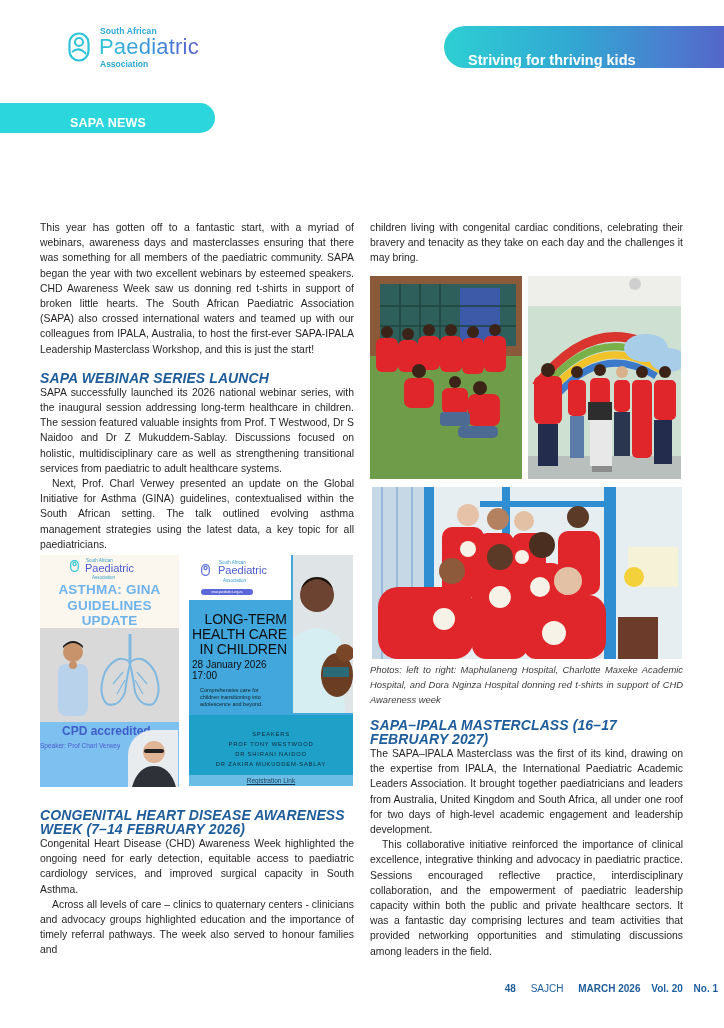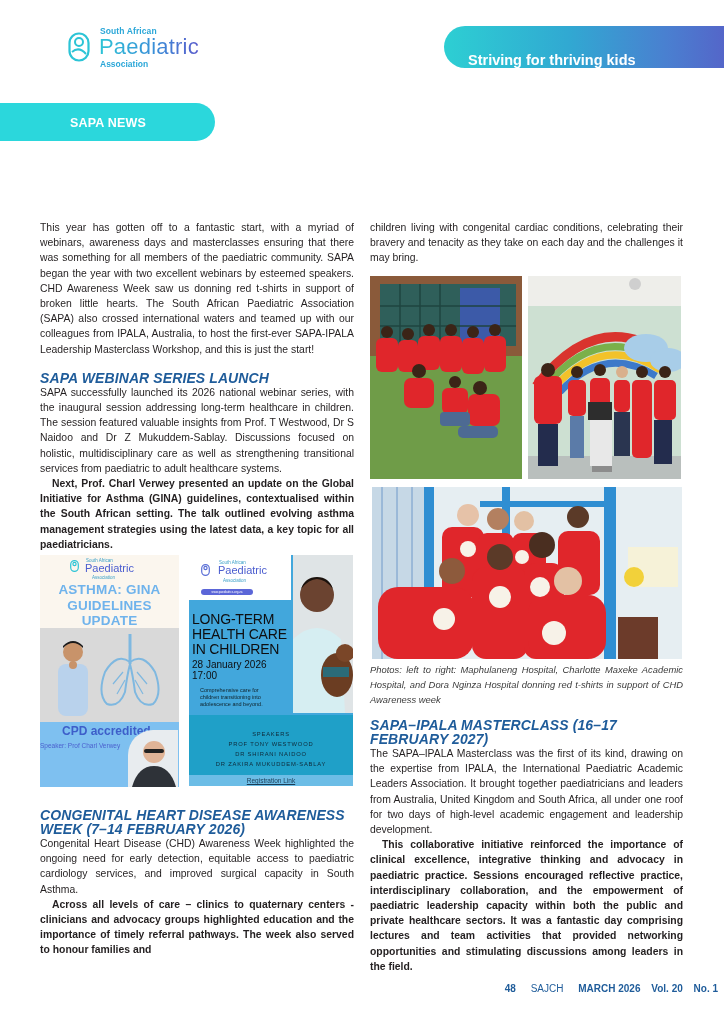--- a/index.html
+++ b/index.html
@@ -13,28 +13,28 @@
   .logo-big { position: absolute; left: 31px; top: 8px; font-size: 22px; letter-spacing: 0.2px;
     background: linear-gradient(90deg, #2cc4d6 0%, #3a8fd8 55%, #5a5ccc 100%);
     -webkit-background-clip: text; background-clip: text; color: transparent; font-weight: normal; }
   .logo-assoc { position: absolute; left: 32px; top: 33px; font-size: 8.5px; font-weight: bold; color: #2ba7d8; }
 
   .tagline { position: absolute; left: 444px; top: 26px; width: 280px; height: 42px;
     border-radius: 21px 0 0 21px;
     background: linear-gradient(90deg, #2dcfd3 0%, #31a8d2 45%, #4a7fd0 80%, #5466c9 100%);
     color: #ffffff; font-weight: bold; font-size: 14.5px; padding: 26px 0 0 24px; }
 
-  .section-tab { position: absolute; left: 0; top: 103px; width: 215px; height: 38px;
+  .section-tab { position: absolute; left: 0; top: 103px; width: 215px; height: 30px;
     background: #2bd7dc; border-radius: 0 19px 19px 0; color: #ffffff;
     font-weight: bold; font-size: 12.5px; padding: 13px 0 0 70px; letter-spacing: 0.2px; }
 
   
   .col { position: absolute; font-size: 10.4px; line-height: 15.2px; color: #231f20; }
   .col p { text-align: justify; }
-  .col p.indent { text-indent: 12px; font-weight: bold; }
+  .col p.indent { text-indent: 12px; }
   .col-left { left: 40px; top: 220px; width: 314px; }
   .col-right { left: 370px; top: 220px; width: 313px; }
   h2.sh { font-size: 14px; font-weight: bold; color: #1f5c9a; line-height: 14px; margin-top: 14px; letter-spacing: 0.1px; font-style: italic; }
 
   
   .poster { position: absolute; overflow: hidden; }
   .poster-asthma { left: 40px; top: 555px; width: 139px; height: 232px; background: #fbf6ee; }
   .poster-lt { left: 189px; top: 555px; width: 164px; height: 231px; background: #3aa5d8; }
 
   .pa-logo-small { position: absolute; font-size: 4.5px; color: #3aa0c8; }
@@ -48,21 +48,21 @@
   .asthma-bottom { position: absolute; left: 0; top: 167px; width: 139px; height: 65px; background: #7ec0f0; }
   .asthma-cpd { position: absolute; left: 0; top: 2px; width: 139px; text-align: left; padding-left: 22px;
     font-weight: bold; font-size: 12px; color: #3d5ec9; }
   .asthma-speaker { position: absolute; left: 0; top: 20px; font-size: 6.5px; color: #4a5fce; }
   .asthma-date { position: absolute; left: 10px; top: 33px; font-size: 8px; font-weight: bold; color: #3d59c6; line-height: 13px; margin-top: 32px; }
   .asthma-person { position: absolute; left: 88px; top: 8px; width: 50px; height: 57px; border-radius: 25px 0 0 0; background: #e8ecef; overflow: hidden; }
 
   .lt-top { position: absolute; left: 0; top: 0; width: 164px; height: 160px; background: #42a7dc; }
   .lt-logo-box { position: absolute; left: 0; top: 0; width: 102px; height: 45px; background: #ffffff; }
   .lt-url { position: absolute; left: 12px; top: 34px; width: 52px; height: 6px; border-radius: 3px; background: #5b66d8; font-size: 3px; color: #fff; text-align: center; line-height: 6px; }
-  .lt-title { position: absolute; left: 3px; top: 57px; font-size: 14px; line-height: 15px; color: #0e0e10; letter-spacing: -0.2px; }
+  .lt-title { position: absolute; left: 3px; top: 57px; font-size: 14px; line-height: 15px; color: #0e0e10; letter-spacing: -0.2px; text-align: right; }
   .lt-date { position: absolute; left: 3px; top: 104px; width: 98px; font-size: 10px; line-height: 11px; color: #0e0e10; }
   .lt-desc { position: absolute; left: 11px; top: 132px; font-size: 5.5px; line-height: 7px; color: #10222a; }
   .lt-photo { position: absolute; left: 104px; top: 0; width: 60px; height: 158px; background: #d8dde0; overflow: hidden; }
   .lt-speakers { position: absolute; left: 0; top: 160px; width: 164px; height: 60px; background: #1fa0c8; text-align: center; padding-top: 14px; font-size: 5.8px; line-height: 10px; letter-spacing: 0.8px; color: #0f2a3a; }
   .lt-reg { position: absolute; left: 0; top: 220px; width: 164px; height: 11px; background: #6cbde6; text-align: center; font-size: 6.5px; line-height: 11px; color: #1b3c55; text-decoration: underline; }
 
   
   .photo { position: absolute; overflow: hidden; }
   .photo-1 { left: 370px; top: 276px; width: 152px; height: 203px; background: #7ea35a; }
   .photo-2 { left: 528px; top: 276px; width: 153px; height: 203px; background: #dfe3da; }

